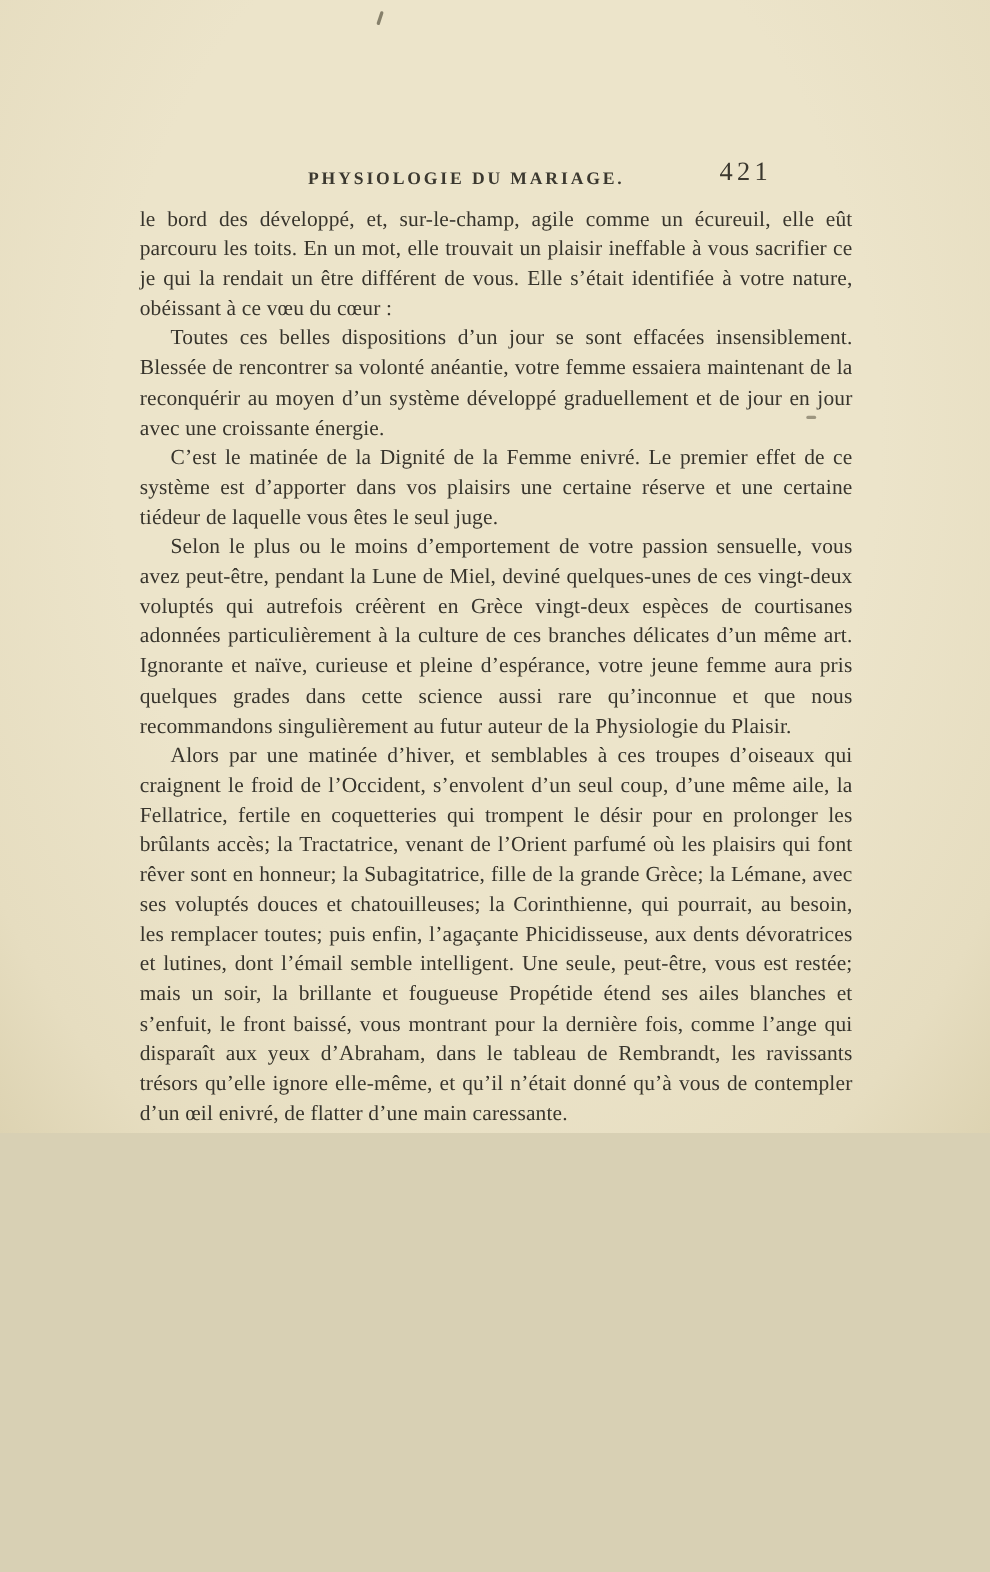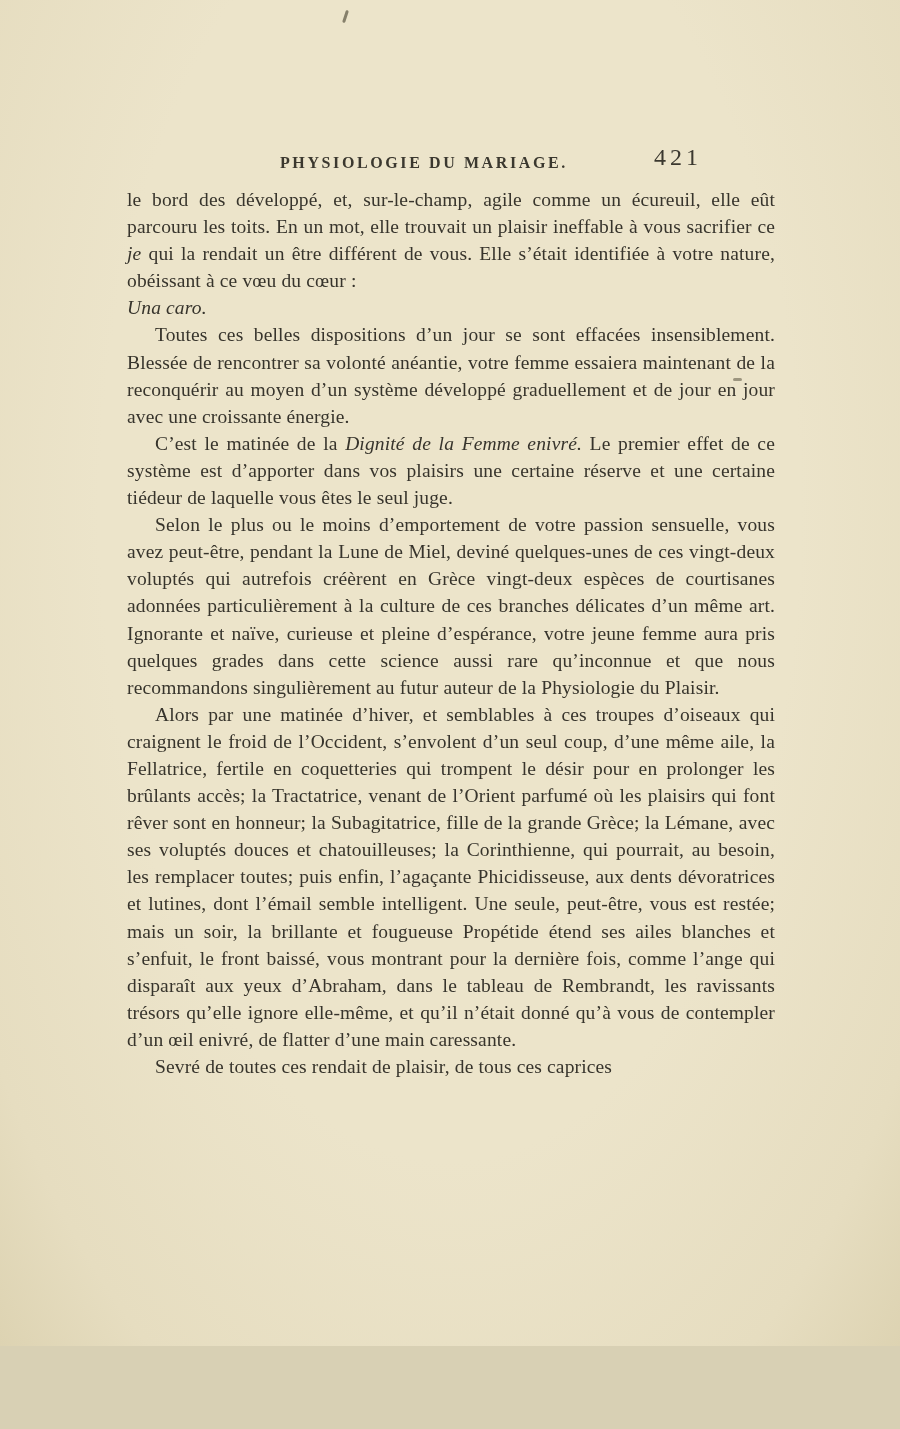--- a/index.html
+++ b/index.html
@@ -3,21 +3,21 @@
 <meta charset="utf-8">
 <style>
   html, body {
     margin: 0;
     padding: 0;
     background: #d8d0b4;
   }
   .page {
     position: relative;
     width: 900px;
-    height: 1346px;
+    height: 1030px;
     background: radial-gradient(ellipse at 50% 38%, #ece4ca 55%, #e6ddc0 85%, #ddd3b2 100%);
     overflow: hidden;
     font-family: "Liberation Serif", "DejaVu Serif", serif;
     color: #37342c;
   }
   
   .artifact-tick {
     position: absolute;
     left: 344px;
     top: 10px;
@@ -74,41 +74,39 @@
     text-align: justify;
     text-indent: 28px;
     font-size: 19.5px;
     line-height: 27.1px;
     letter-spacing: 0.15px;
   }
   .text-block p.no-indent {
     text-indent: 0;
   }
   .it {
-    font-style: italic;
   }
 </style>
 </head>
 <body>
 
 <div class="page">
 
   <div class="artifact-tick"></div>
   <div class="artifact-dash"></div>
 
   <div class="header">
     <span class="running-title">PHYSIOLOGIE DU MARIAGE.</span>
     <span class="page-number">421</span>
   </div>
 
   <div class="text-block">
 
     <p class="no-indent"><span>le bord des développé, et, sur-le-champ, agile comme un écureuil, elle eût parcouru les toits. En un mot, elle trouvait un plaisir ineffable à vous sacrifier ce </span><span class="it">je</span><span> qui la rendait un être différent de vous. Elle s’était identifiée à votre nature, obéissant à ce vœu du cœur :</span></p>
 
-    <p class="no-indent"><span class="it">Una caro.</span></p>
 
     <p>Toutes ces belles dispositions d’un jour se sont effacées insensiblement. Blessée de rencontrer sa volonté anéantie, votre femme essaiera maintenant de la reconquérir au moyen d’un système développé graduellement et de jour en jour avec une croissante énergie.</p>
 
     <p><span>C’est le matinée de la </span><span class="it">Dignité de la Femme enivré.</span><span> Le premier effet de ce système est d’apporter dans vos plaisirs une certaine réserve et une certaine tiédeur de laquelle vous êtes le seul juge.</span></p>
 
     <p>Selon le plus ou le moins d’emportement de votre passion sensuelle, vous avez peut-être, pendant la Lune de Miel, deviné quelques-unes de ces vingt-deux voluptés qui autrefois créèrent en Grèce vingt-deux espèces de courtisanes adonnées particulièrement à la culture de ces branches délicates d’un même art. Ignorante et naïve, curieuse et pleine d’espérance, votre jeune femme aura pris quelques grades dans cette science aussi rare qu’inconnue et que nous recommandons singulièrement au futur auteur de la Physiologie du Plaisir.</p>
 
     <p>Alors par une matinée d’hiver, et semblables à ces troupes d’oiseaux qui craignent le froid de l’Occident, s’envolent d’un seul coup, d’une même aile, la Fellatrice, fertile en coquetteries qui trompent le désir pour en prolonger les brûlants accès; la Tractatrice, venant de l’Orient parfumé où les plaisirs qui font rêver sont en honneur; la Subagitatrice, fille de la grande Grèce; la Lémane, avec ses voluptés douces et chatouilleuses; la Corinthienne, qui pourrait, au besoin, les remplacer toutes; puis enfin, l’agaçante Phicidisseuse, aux dents dévoratrices et lutines, dont l’émail semble intelligent. Une seule, peut-être, vous est restée; mais un soir, la brillante et fougueuse Propétide étend ses ailes blanches et s’enfuit, le front baissé, vous montrant pour la dernière fois, comme l’ange qui disparaît aux yeux d’Abraham, dans le tableau de Rembrandt, les ravissants trésors qu’elle ignore elle-même, et qu’il n’était donné qu’à vous de contempler d’un œil enivré, de flatter d’une main caressante.</p>
 
     <p>Sevré de toutes ces rendait de plaisir, de tous ces caprices</p>

